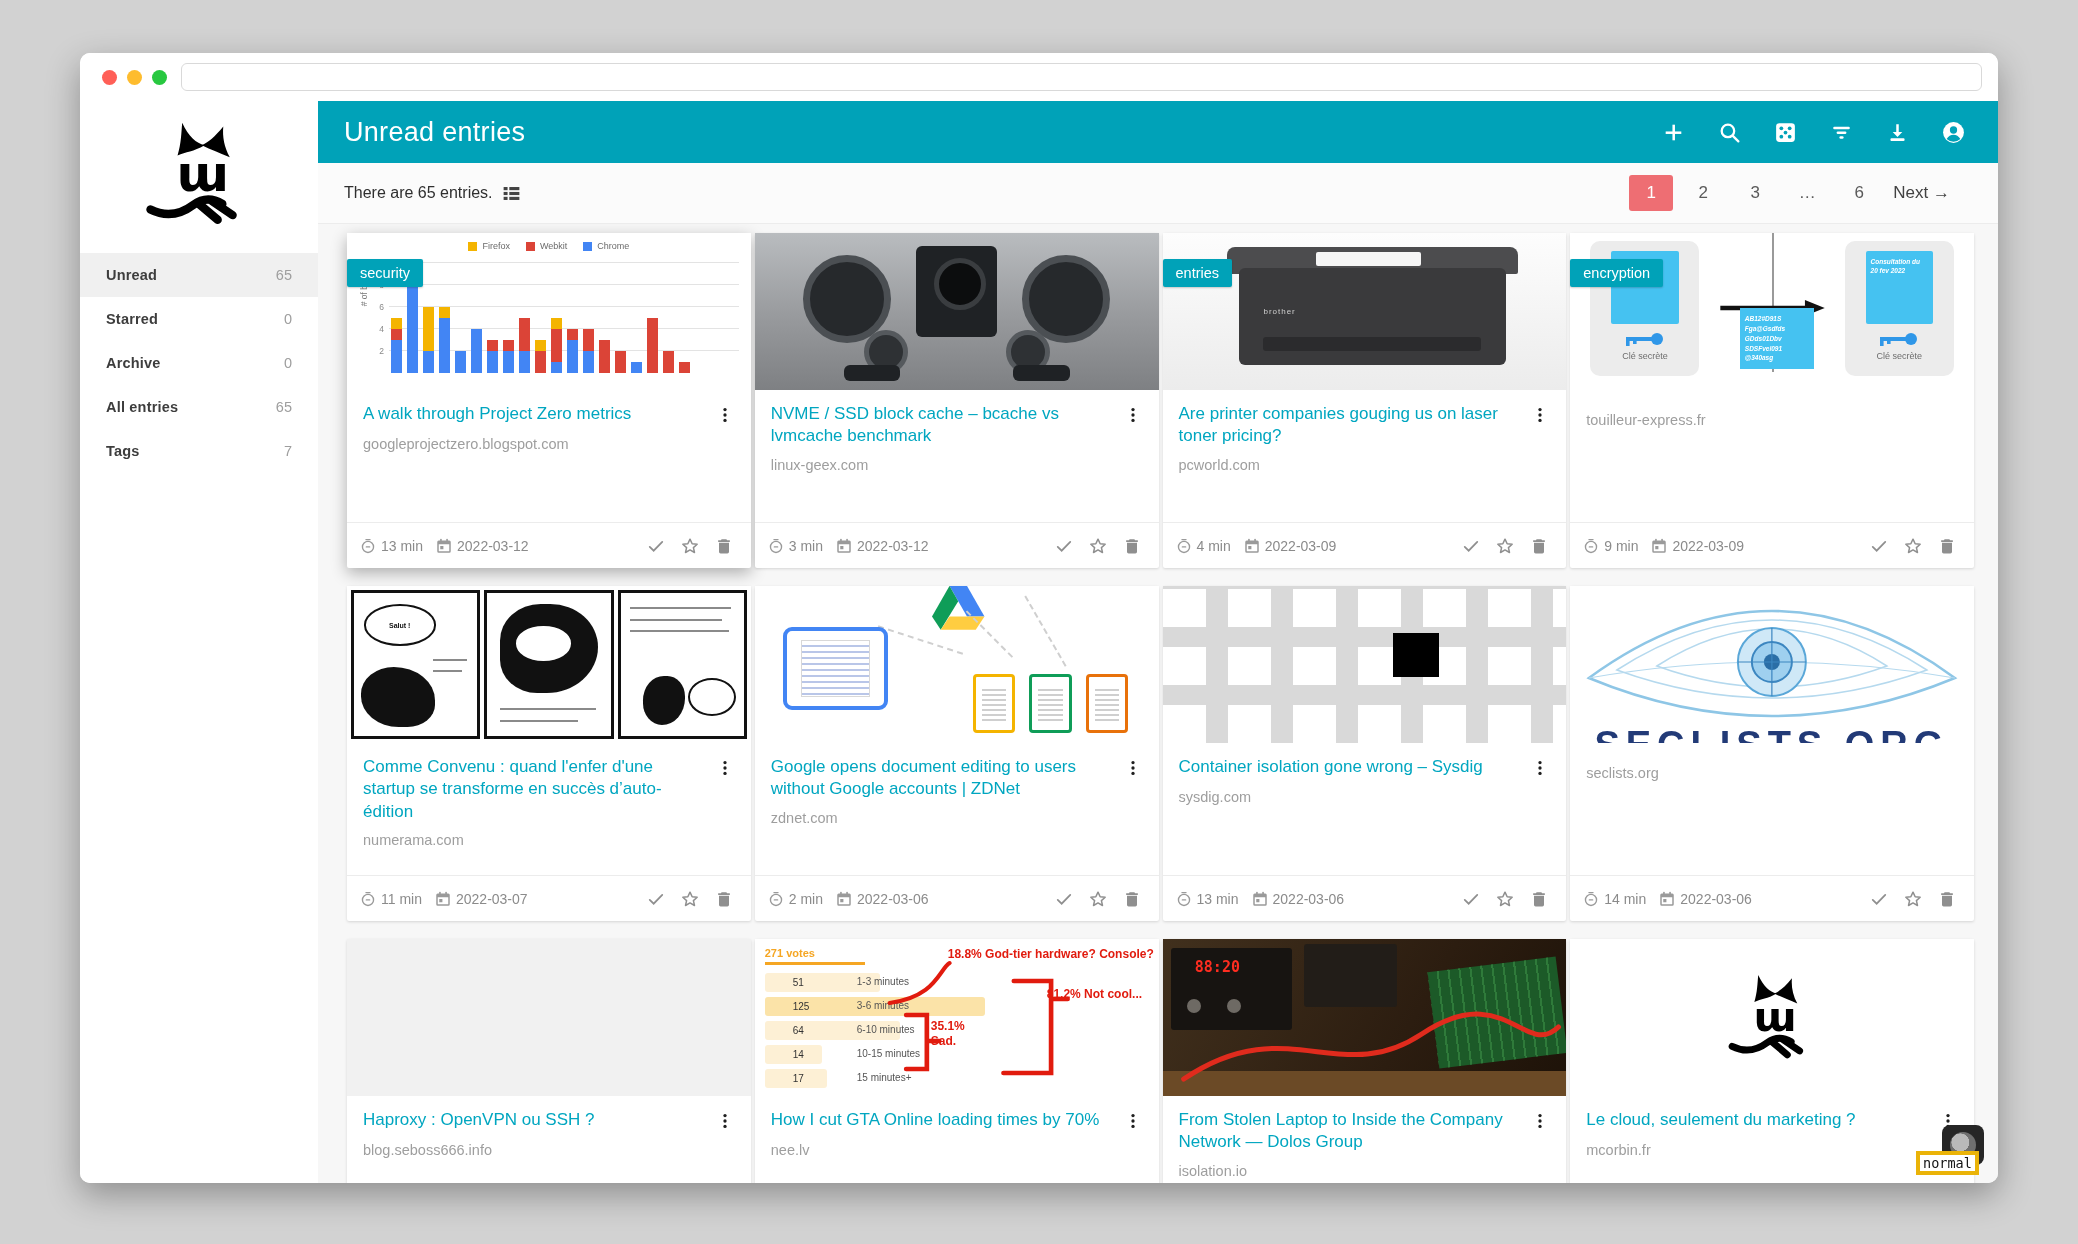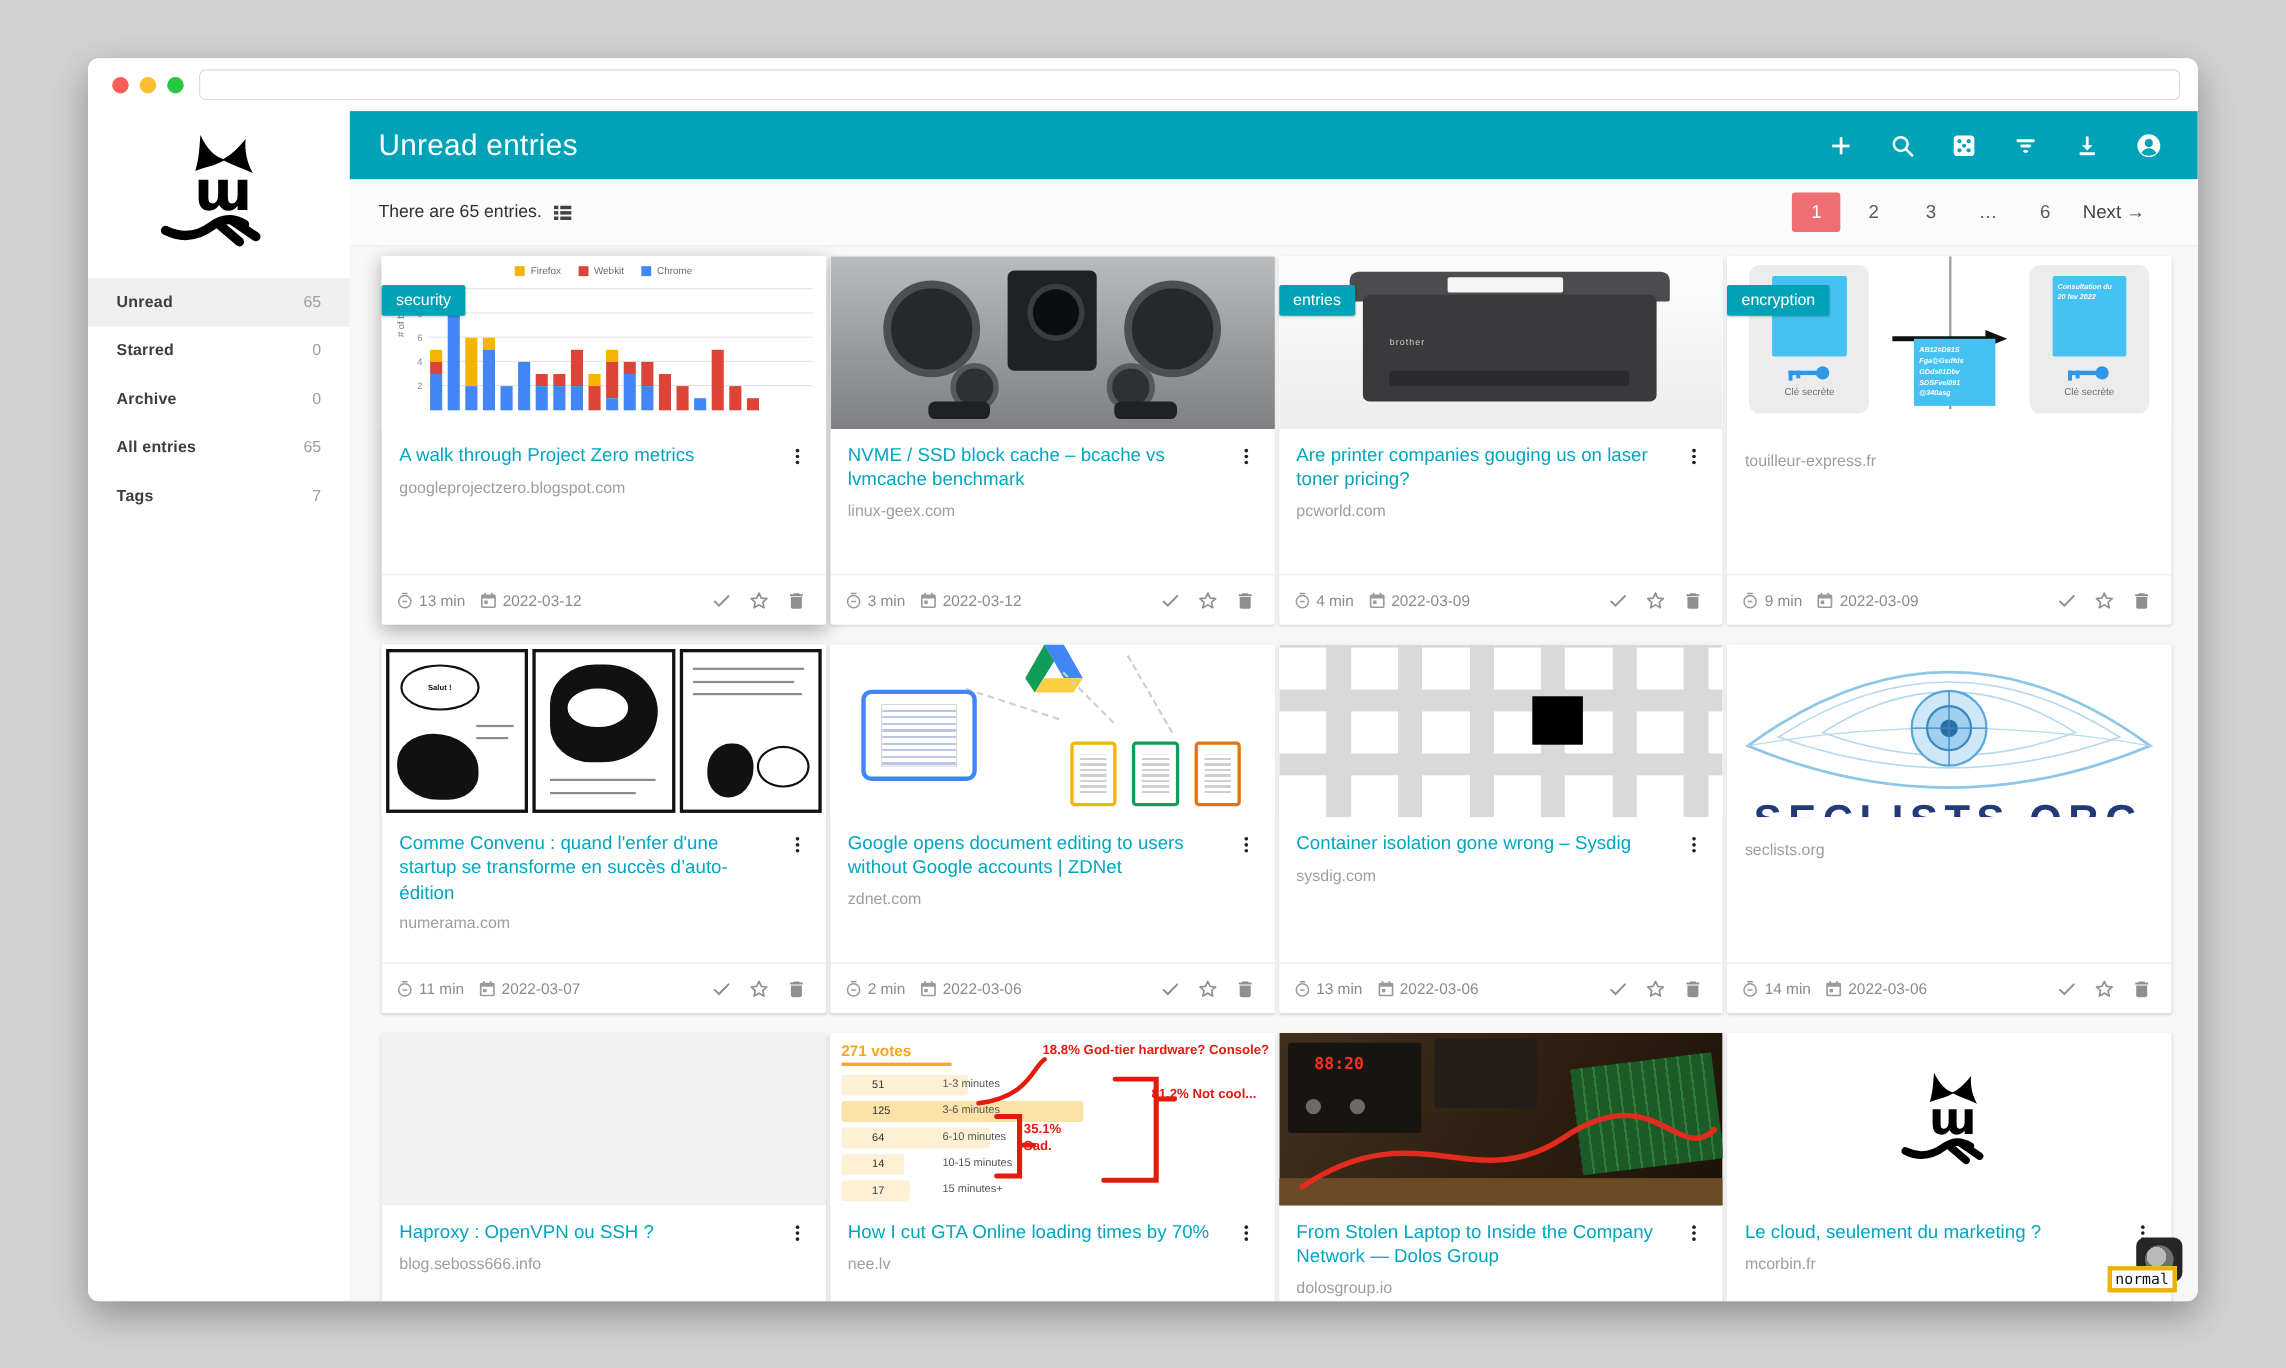--- a/index.html
+++ b/index.html
@@ -126,21 +126,21 @@
     repeating-linear-gradient(90deg,transparent 0 43px,#d9d9d9 43px 65px),
     repeating-linear-gradient(0deg,transparent 0 38px,#d9d9d9 38px 58px),#fff;}
   .wf-black{position:absolute;left:57%;top:30%;width:46px;height:44px;background:#000;}
   
   .ic-eye{position:absolute;inset:0;background:#fff;}
   .ic-eye svg{position:absolute;inset:0;width:100%;height:100%;}
   
   .ic-blank{position:absolute;inset:0;background:#f1f1f1;}
   
   .ic-poll{position:absolute;inset:0;background:#fff;padding:8px 6px 0 10px;}
-  .pv{font-size:14px;font-weight:700;color:#f5a623;}
+  .pv{font-size:11px;font-weight:700;color:#f5a623;}
   .pv-bar{width:100px;height:3px;background:#f5a623;margin:3px 0 8px;}
   .prow{position:relative;height:21px;margin-bottom:3px;}
   .pbar{position:absolute;left:0;top:0;height:19px;background:#fdf0d5;border-radius:3px;
     display:flex;align-items:center;padding-left:28px;box-sizing:border-box;
     font-size:10px;font-weight:400;color:#333;}
   .pbar.hl{background:#fbe3a8;}
   .plabel{position:absolute;left:92px;top:3px;font-size:10px;color:#555;}
   .poll-notes{position:absolute;inset:0;pointer-events:none;}
   .pnote{position:absolute;font-weight:700;color:#e11b0e;font-size:12px;white-space:nowrap;}
   .pn1{left:193px;top:8px;} .pn2{left:292px;top:48px;} .pn3{left:176px;top:80px;width:50px;white-space:normal;line-height:1.25;}
@@ -998,21 +998,21 @@
       <div class="trow">
         <a class="title">From Stolen Laptop to Inside the Company Network — Dolos Group</a>
         <span class="kebab">
           <svg viewBox="0 0 24 24" fill="currentColor">
                       <circle cx="12" cy="5.5" r="2"></circle>
                       <circle cx="12" cy="12" r="2"></circle>
                       <circle cx="12" cy="18.5" r="2"></circle>
                     </svg>
         </span>
       </div>
-      <div class="domain">dolosgroup.io</div>
+      <div class="domain">isolation.io</div>
     </div>
 
   </article>
 
   <article class="card">
     <div class="card-img">
                 <div class="ic-roo">
                   <svg width="96" height="92" viewBox="0 0 120 120">
                     <path d="M42 4 C49 19 57 26 66 28 C54 35 46 35 37 39 C41 26 41 15 42 4 Z" fill="#000"></path>
                     <path d="M86 8 C77 19 70 25 63 28 C73 33 82 36 93 41 C87 30 85 19 86 8 Z" fill="#000"></path>

